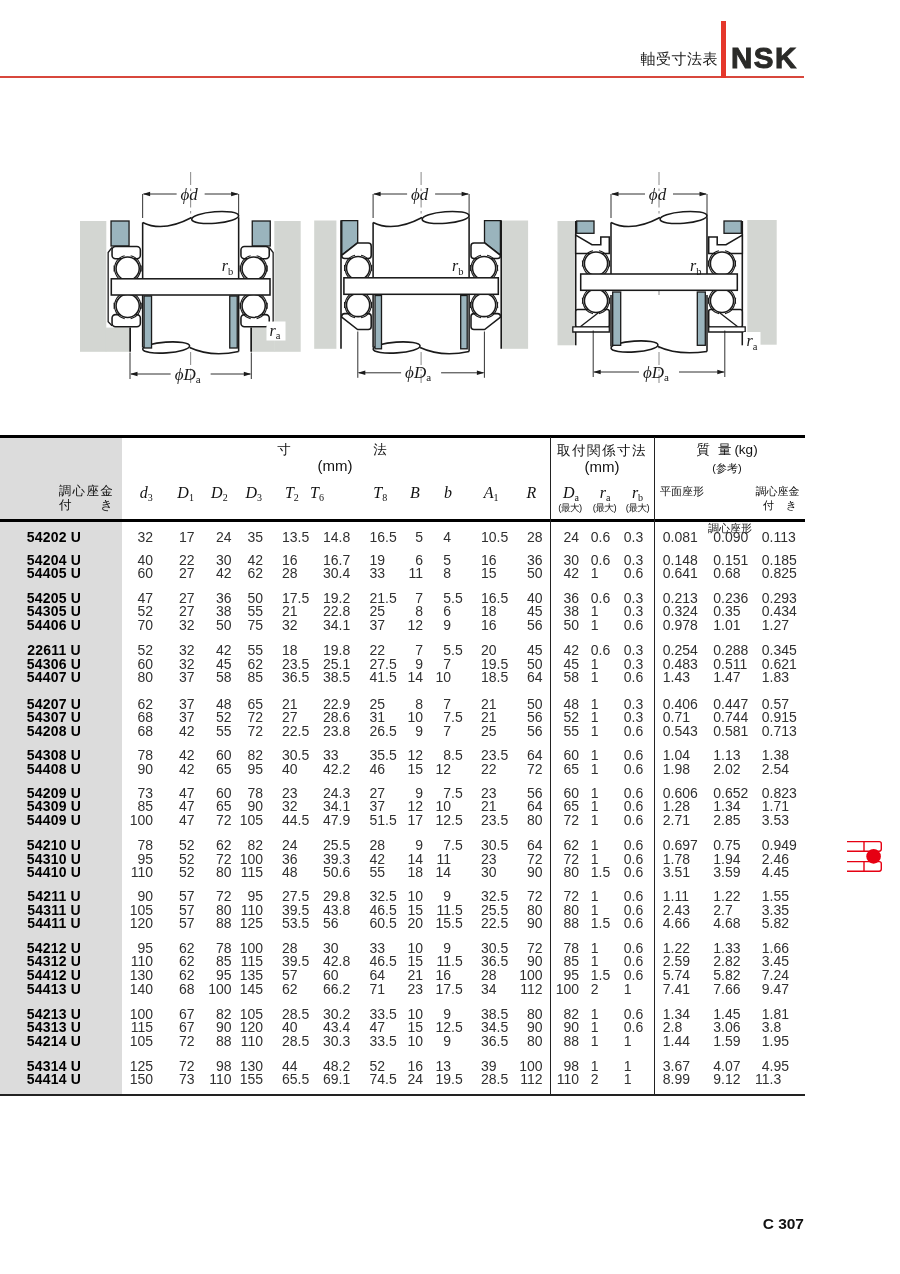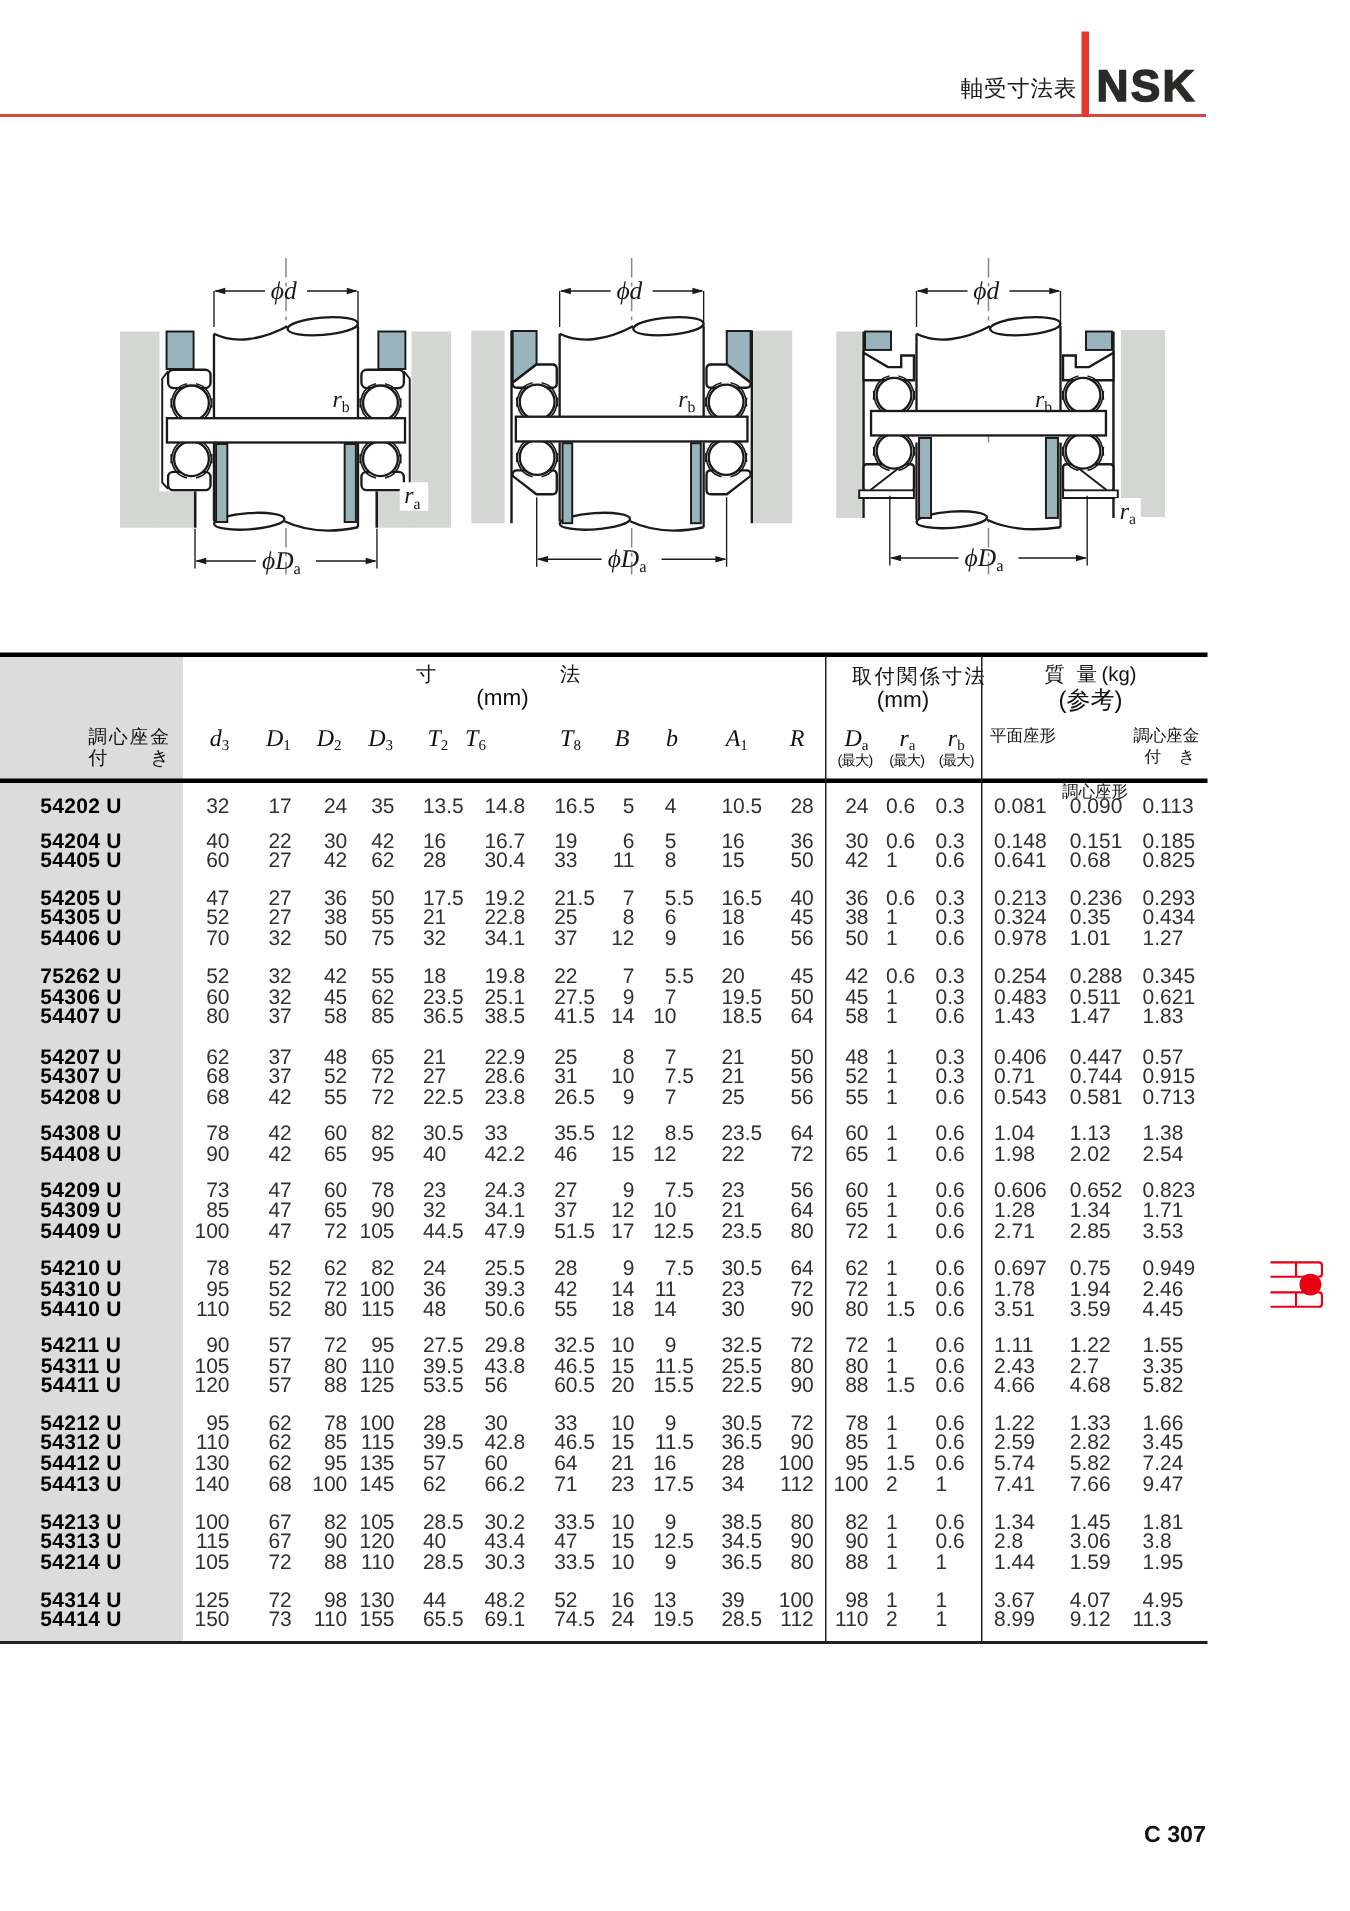--- a/index.html
+++ b/index.html
@@ -1,19 +1,19 @@
 <!DOCTYPE html>
 <html lang="ja"><head><meta charset="utf-8">
 <title>NSK C307</title>
 <style>
 html,body{margin:0;padding:0}
 body{width:900px;height:1274px;position:relative;background:#fff;font-family:"Liberation Sans",sans-serif;overflow:hidden}
 .h{position:absolute;font-size:13.5px;color:#111;line-height:14px;white-space:nowrap}
 .h.small{font-size:15px;color:#111}
-.h.xsmall{font-size:16px}
+.h.xsmall{font-size:11px}
 .h.xxsmall{font-size:9.5px;letter-spacing:-0.5px}
 .h.sym{font-family:"Liberation Serif",serif;font-style:italic;font-size:16px;line-height:16px}
 .h.sym sub{font-size:10px;font-style:normal;vertical-align:-3px;line-height:0}
 .h.graycolhead{font-size:12.5px}
 .h.wh{font-size:11px;letter-spacing:0}
 .grp{position:absolute;left:0;width:805px}
 .r{display:flex;height:13.6px;line-height:13.6px;font-size:14px;color:#303030}
 .r b{display:block;width:108px;text-align:center;font-weight:bold;color:#000;letter-spacing:0.2px}
 .r span{display:block;text-align:right;position:relative}
 .r i{font-style:normal;position:absolute;left:100%;top:0}
@@ -330,21 +330,21 @@
 <div style="position:absolute;left:0;top:1094px;width:805px;height:1.6px;background:#222"></div>
 
 <div style="position:absolute;left:550px;top:437px;width:1.2px;height:657.5px;background:#222"></div>
 
 <div style="position:absolute;left:653.5px;top:437px;width:1.2px;height:657.5px;background:#222"></div>
 
 <div class="h " style="top:443px;left:284px;transform:translateX(-50%);">寸</div>
 <div class="h " style="top:443px;left:380px;transform:translateX(-50%);">法</div>
 <div class="h small" style="top:459px;left:335px;transform:translateX(-50%);">(mm)</div>
 
-<div class="h " style="top:443.5px;left:602px;transform:translateX(-50%);letter-spacing:1.5px;margin-left:11px">取付関係寸法</div>
+<div class="h " style="top:443.5px;left:602px;transform:translateX(-50%);letter-spacing:1.5px;margin-left:0">取付関係寸法</div>
 <div class="h small" style="top:460px;left:602px;transform:translateX(-50%);">(mm)</div>
 
 <div class="h " style="top:443px;left:727px;transform:translateX(-50%);">質<span style="display:inline-block;width:8px"></span>量<span style="display:inline-block;width:3px"></span>(kg)</div>
 <div class="h xsmall" style="top:460.5px;left:727px;transform:translateX(-50%);">(参考)</div>
 
 <div class="h graycolhead" style="top:484px;right:786px;letter-spacing:1.3px">調心座金</div>
 <div class="h graycolhead" style="top:498px;left:59px;width:54px;display:flex;justify-content:space-between">
     <span>付</span>
     <span>き</span>
   </div>
@@ -500,21 +500,21 @@
       <span class="c13">1</span>
       <span class="c14">0<i>.6</i></span>
       <span class="c15">0<i>.978</i></span>
       <span class="c16">1<i>.01</i></span>
       <span class="c17">1<i>.27</i></span>
     </div>
   </div>
 
 <div class="grp" style="top:644.1px">
     <div class="r">
-      <b>75262 U</b>
+      <b>22611 U</b>
       <span class="c1">52</span>
       <span class="c2">32</span>
       <span class="c3">42</span>
       <span class="c4">55</span>
       <span class="c5">18</span>
       <span class="c6">19<i>.8</i></span>
       <span class="c7">22</span>
       <span class="c8">7</span>
       <span class="c9">5<i>.5</i></span>
       <span class="c10">20</span>

